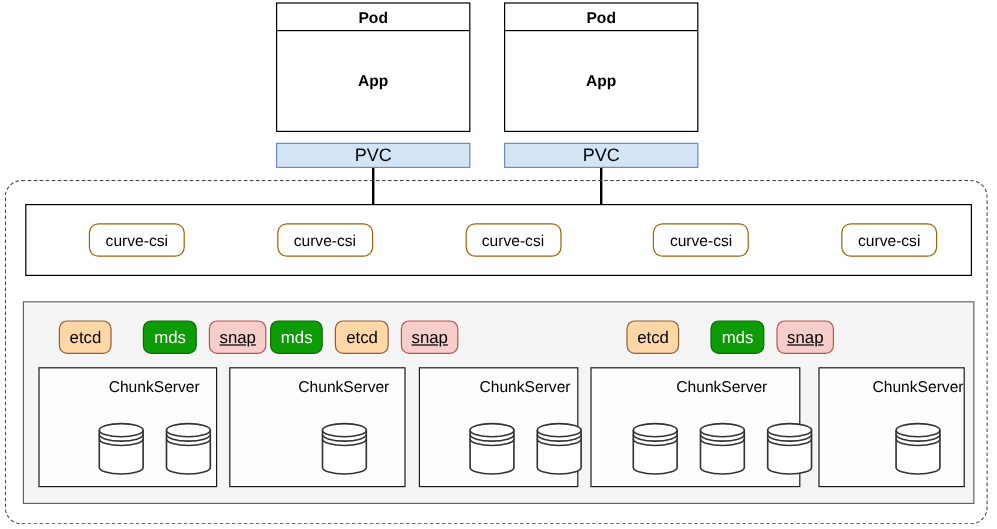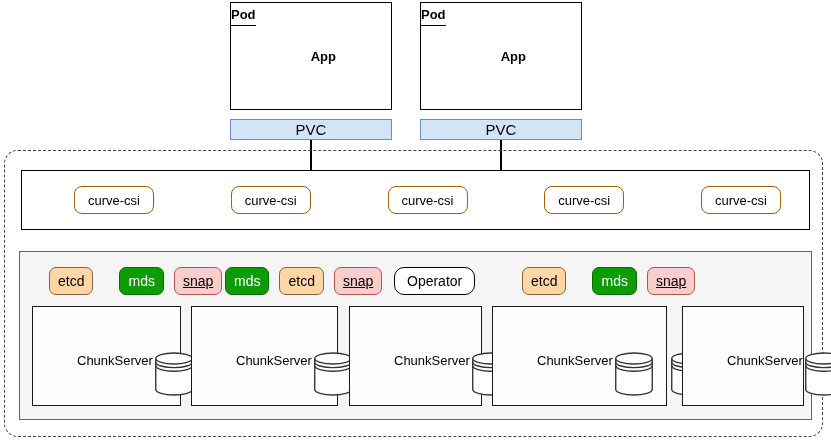--- a/index.html
+++ b/index.html
@@ -1,21 +1,21 @@
 <!DOCTYPE html>
 <html style="--pvc-fill: #d4e4f7; --pvc-border: #6c8ebf; --etcd-fill: #ffd6a5; --etcd-border: #8c6239; --mds-fill: #0d9c06; --mds-border: #0a6b04; --snap-fill: #f8cecc; --snap-border: #b85450; --gray-fill: #f5f5f5; --gray-border: #666666;"><head>
 <meta charset="utf-8">
 <style>
   html,body{margin:0;padding:0;background:#fff;}
   #canvas{
     position:relative;width:831px;height:441px;background:#fff;
     font-family:"Liberation Sans", sans-serif;color:#000;overflow:hidden;
   }
   
-  .pod{position:absolute;top:2px;width:162px;height:108px;border:1.5px solid #000;background:#fff;box-sizing:border-box;display:flex;flex-direction:row;}
+  .pod{position:absolute;top:2px;width:162px;height:108px;border:1.5px solid #000;background:#fff;box-sizing:border-box;display:flex;flex-direction:column;}
   .pod-header{height:22px;border-bottom:1.5px solid #000;display:flex;align-items:center;justify-content:center;font-weight:bold;font-size:13px;}
   .pod-body{flex:1;display:flex;align-items:center;justify-content:center;font-size:13px;font-weight:bold;}
   
   .pvc{position:absolute;top:119px;width:162px;height:21px;background:var(--pvc-fill);border:1px solid var(--pvc-border);box-sizing:border-box;display:flex;align-items:center;justify-content:center;font-size:15px;}
   
   .connector{position:absolute;top:140px;width:2px;height:31px;background:#000;}
   
   .dashed-boundary{position:absolute;left:4px;top:150px;width:819px;height:287px;border:1.5px dashed #444;border-radius:14px;box-sizing:border-box;}
   
   .csi-row{position:absolute;left:21px;top:170px;width:789px;height:60px;border:1.5px solid #000;background:#fff;box-sizing:border-box;display:flex;align-items:center;justify-content:space-between;padding:0 28px 0 52px;}
@@ -23,21 +23,21 @@
   
   .cluster-box{position:absolute;left:19px;top:251px;width:793px;height:169px;background:var(--gray-fill);border:1px solid var(--gray-border);box-sizing:border-box;}
   
   .badge-group{position:absolute;top:15px;display:flex;gap:10px;padding-left:18px;}
   .badge{height:28px;border-radius:7px;box-sizing:border-box;display:flex;align-items:center;justify-content:center;padding:0 8px;font-size:14px;}
   .badge-etcd{background:var(--etcd-fill);border:1px solid var(--etcd-border);}
   .badge-mds{background:var(--mds-fill);border:1px solid var(--mds-border);color:#fff;margin-left:16px;}
   .badge-snap{background:var(--snap-fill);border:1px solid var(--snap-border);text-decoration:underline;}
   .badge-operator{background:#fff;border:1.5px solid #000;border-radius:10px;padding:0 12px;}
   
-  .chunkserver{position:absolute;top:54px;height:100px;border:1.5px solid #1a1a1a;background:#fdfdfd;box-sizing:border-box;display:flex;flex-direction:row;align-items:center;padding-left:44px;}
+  .chunkserver{position:absolute;top:54px;height:100px;border:1.5px solid #1a1a1a;background:#fdfdfd;box-sizing:border-box;display:flex;flex-direction:column;align-items:center;padding-left:44px;}
   .cs-label{padding-top:8px;font-size:13px;}
   .disk-row{margin-top:auto;padding-bottom:8px;display:flex;gap:14px;align-items:flex-end;}
   .disk{width:42px;height:46px;display:block;}
   .disk svg{display:block;width:100%;height:100%;}
 </style>
 </head>
 <body>
 
 <div id="canvas">
 
@@ -70,23 +70,20 @@
   <div class="cluster-box">
       <div class="badge-group" style="left: 11px;">
         <div class="badge badge-etcd">etcd</div>
         <div class="badge badge-mds">mds</div>
         <div class="badge badge-snap">snap</div>
       </div>
       <div class="badge-group" style="left: 171px;">
         <div class="badge badge-mds">mds</div>
         <div class="badge badge-etcd">etcd</div>
         <div class="badge badge-snap">snap</div>
-      </div>
-      <div class="badge-group" style="left: 356px;">
-        <div class="badge badge-operator">Operator</div>
       </div>
       <div class="badge-group" style="left: 484px;">
         <div class="badge badge-etcd">etcd</div>
         <div class="badge badge-mds">mds</div>
         <div class="badge badge-snap">snap</div>
       </div>
       <div class="chunkserver" style="left: 12px; width: 149px;">
         <div class="cs-label">ChunkServer</div>
         <div class="disk-row">
           <span class="disk">

